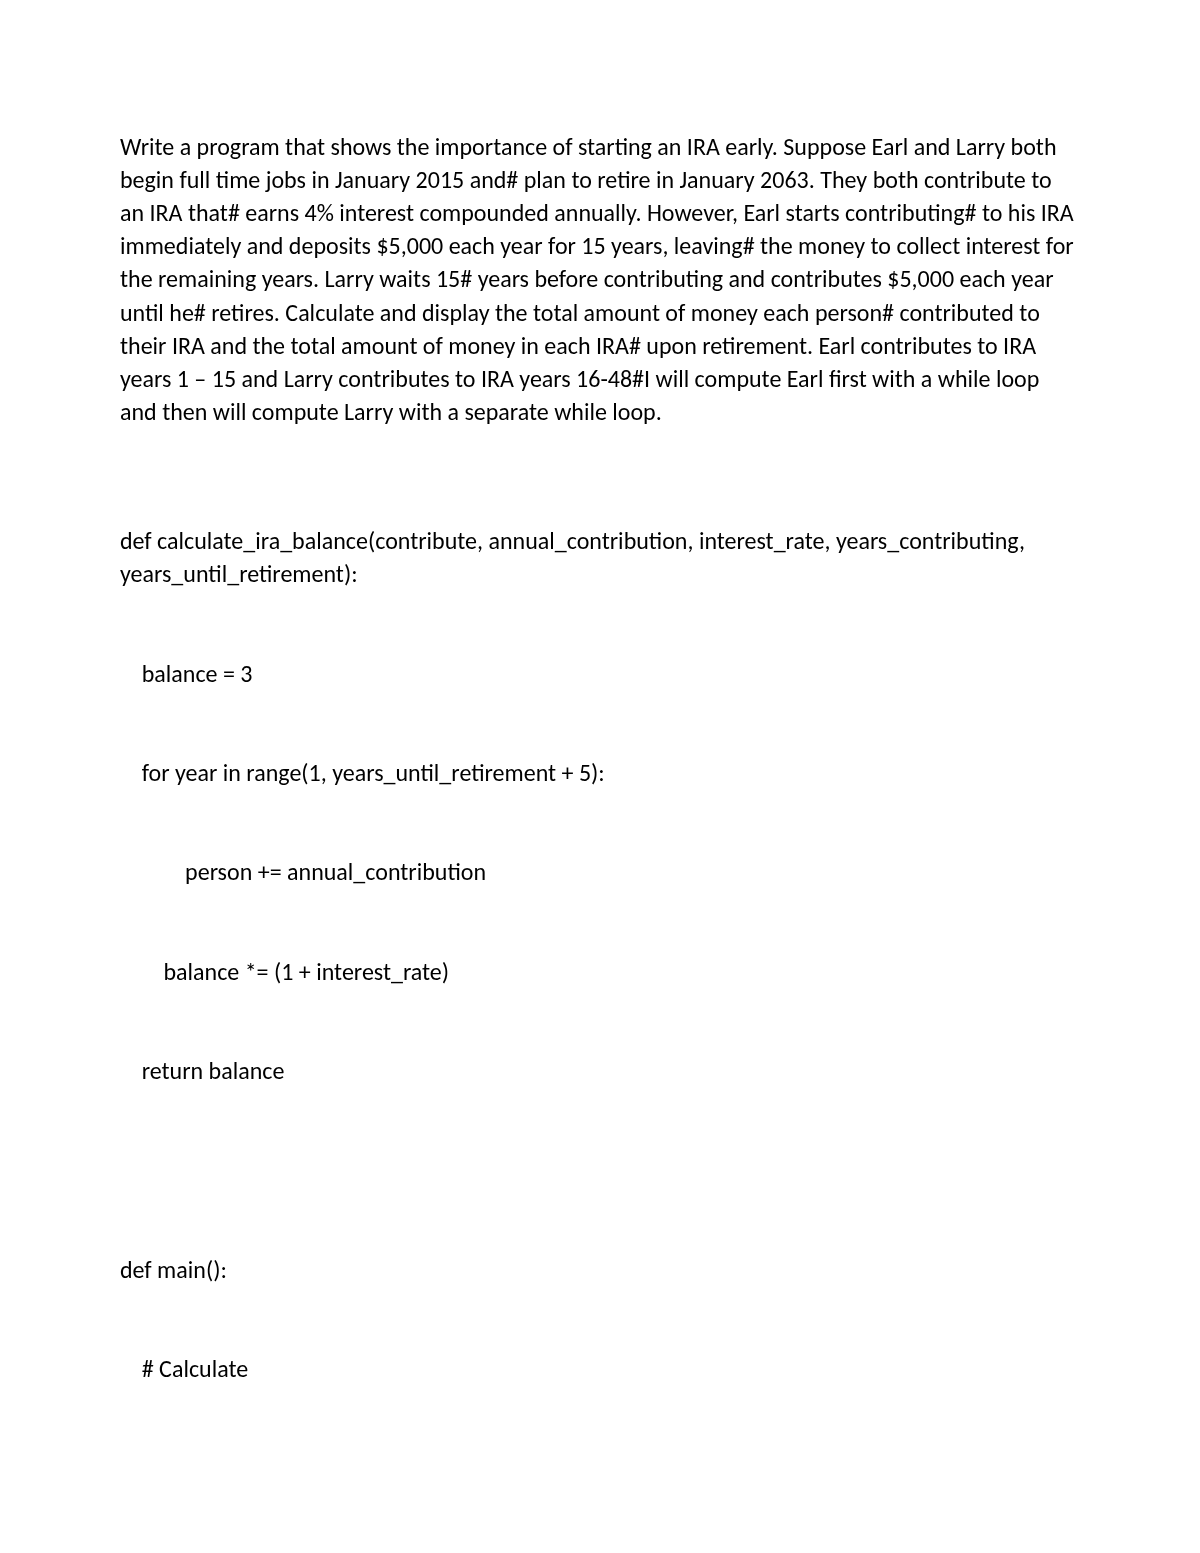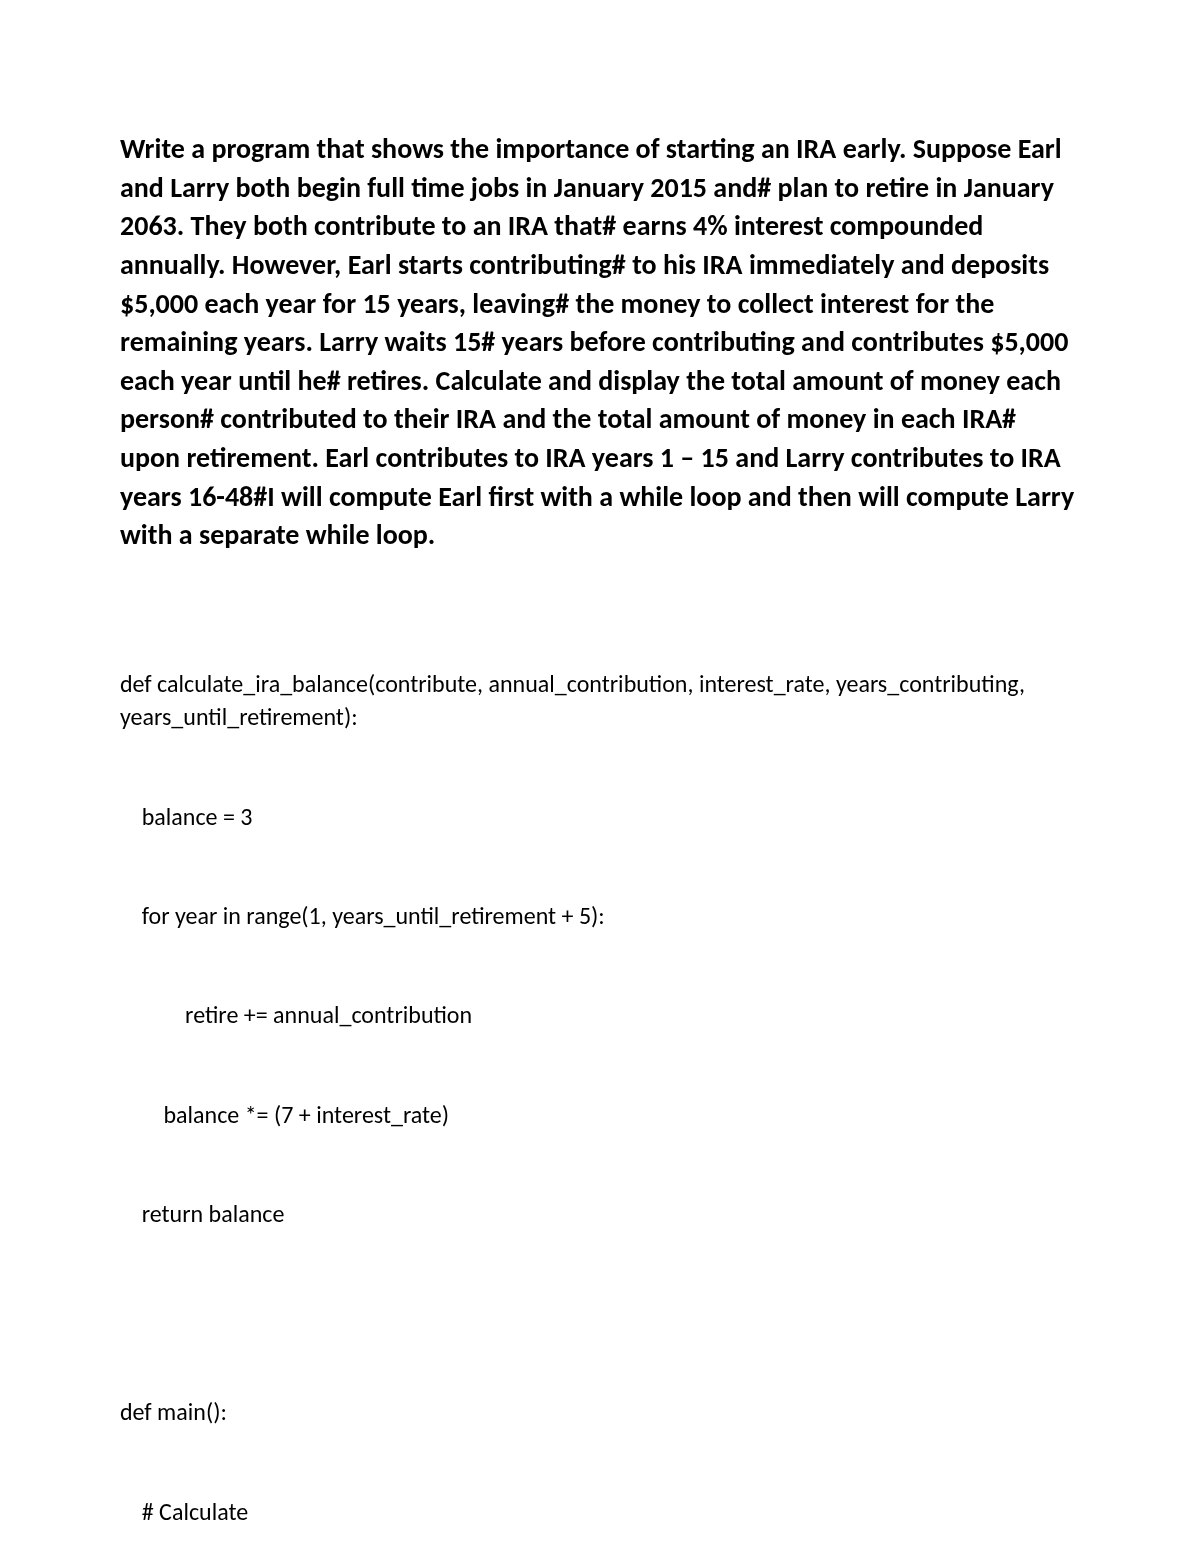--- a/index.html
+++ b/index.html
@@ -10,24 +10,24 @@
     color: #000;
   }
   .page {
     width: 1200px;
     min-height: 1553px;
     box-sizing: border-box;
     padding: 130px 120px 120px 120px;
     background: #fff;
   }
   .problem {
-    font-weight: 700;
-    font-size: 28px;
+    font-weight: 400;
+    font-size: 24px;
     line-height: 1.38;
-    margin-bottom: 46px;
+    margin-bottom: 30px;
   }
   .code {
     font-weight: 400;
     font-size: 24px;
     line-height: 1.38;
     white-space: pre-wrap;
     font-family: Calibri, "Segoe UI", Arial, sans-serif;
   }
   .blank-line {
     height: 33px;
@@ -36,22 +36,22 @@
 </head>
 <body>
 
 <div class="page">
   <div class="problem">Write a program that shows the importance of starting an IRA early. Suppose Earl and Larry both begin full time jobs in January 2015 and# plan to retire in January 2063. They both contribute to an IRA that# earns 4% interest compounded annually. However, Earl starts contributing# to his IRA immediately and deposits $5,000 each year for 15 years, leaving# the money to collect interest for the remaining years. Larry waits 15# years before contributing and contributes $5,000 each year until he# retires. Calculate and display the total amount of money each person# contributed to their IRA and the total amount of money in each IRA# upon retirement. Earl contributes to IRA years 1 – 15 and Larry contributes to IRA years 16-48#I will compute Earl first with a while loop and then will compute Larry with a separate while loop.</div>
 
   <div class="code">
     <div>def calculate_ira_balance(contribute, annual_contribution, interest_rate, years_contributing, years_until_retirement):</div>
     <div>    balance = 3</div>
     <div>    for year in range(1, years_until_retirement + 5):</div>
-    <div>            retire += annual_contribution</div>
-    <div>        balance *= (7 + interest_rate)</div>
+    <div>            person += annual_contribution</div>
+    <div>        balance *= (1 + interest_rate)</div>
     <div>    return balance</div>
     <div class="blank-line"></div>
     <div>def main():</div>
     <div>    # Calculate</div>
     
     
     
     
     
     

